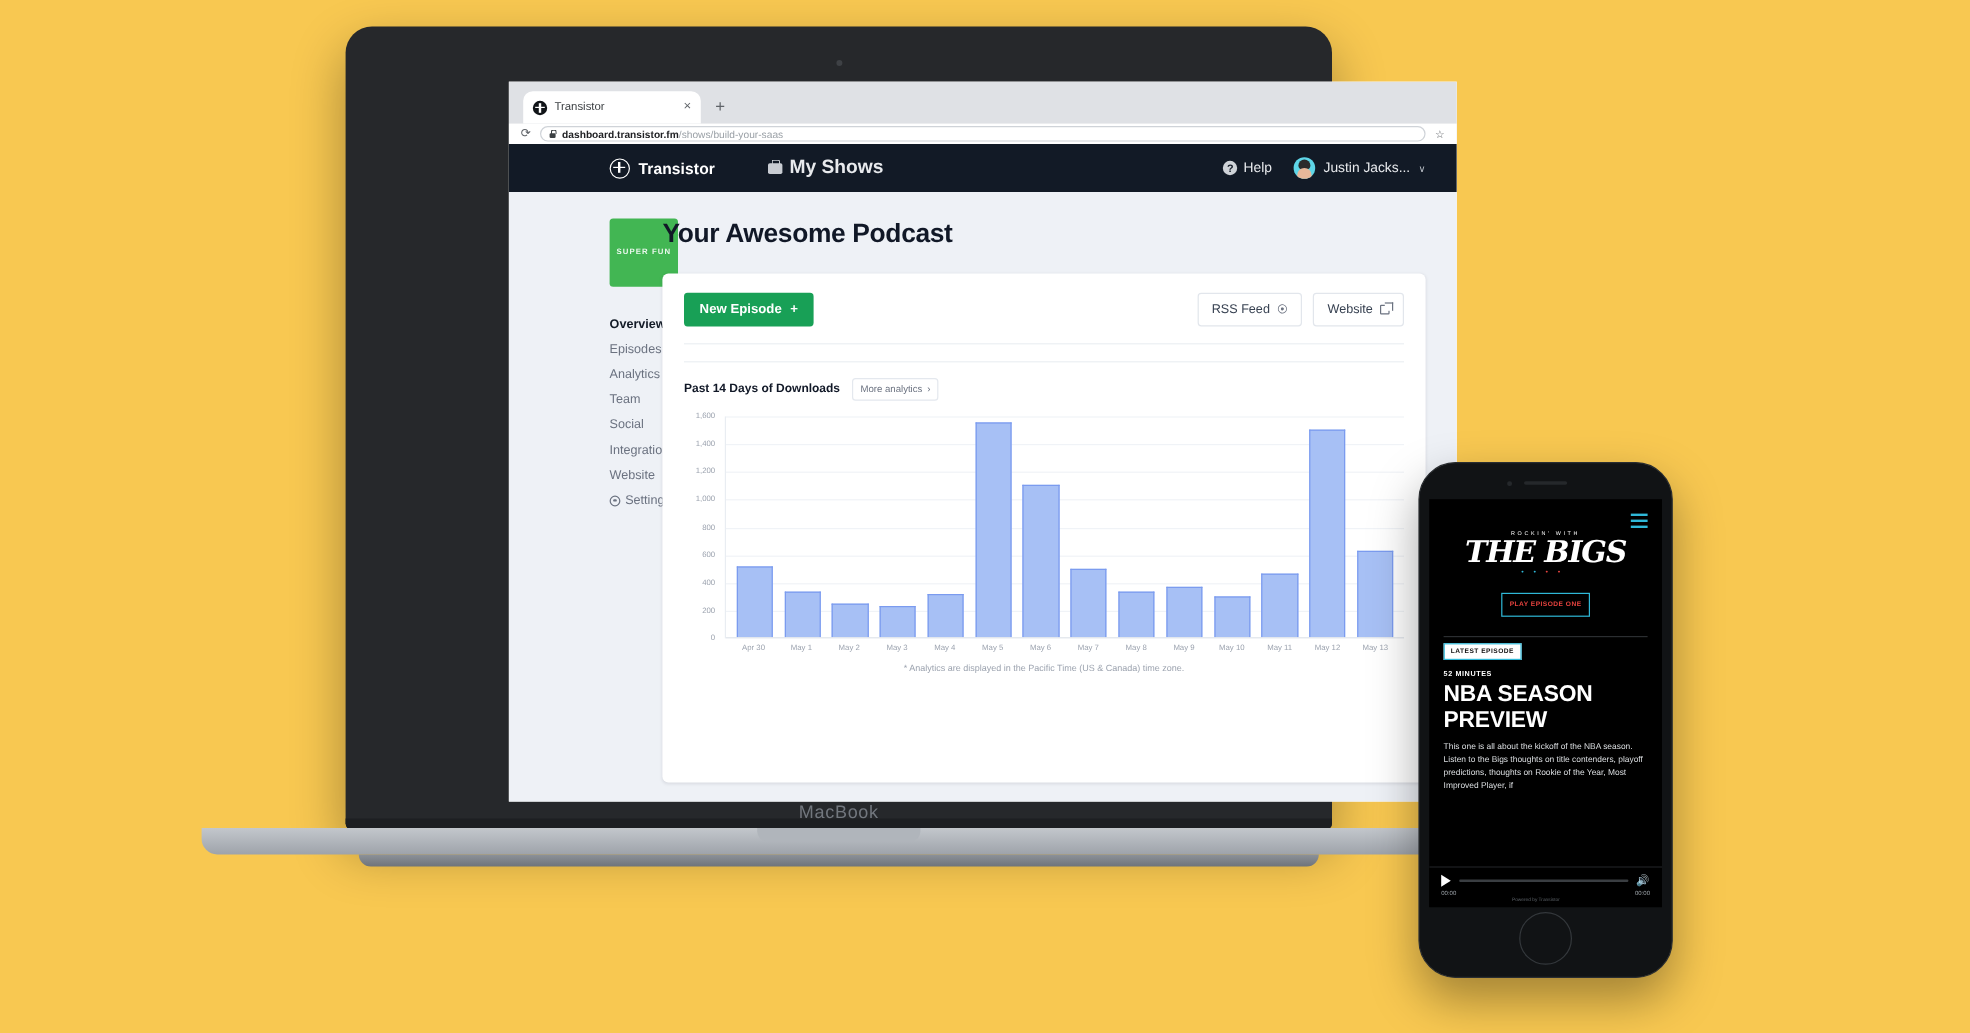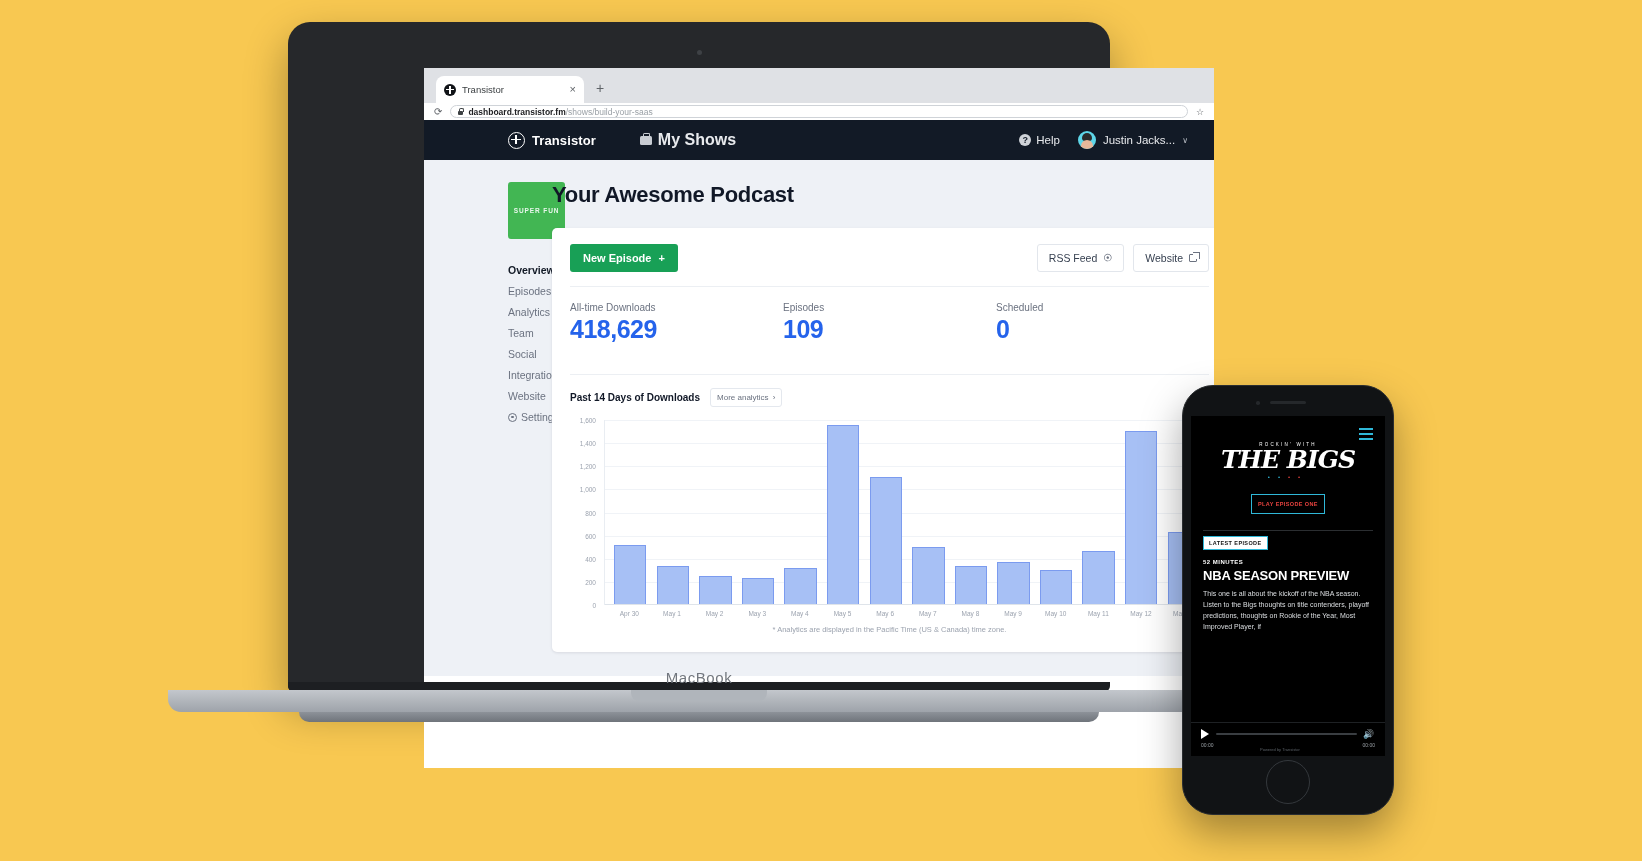--- a/index.html
+++ b/index.html
@@ -12,21 +12,21 @@
   }
 
   
   #macbook { position: absolute; left: 168px; top: 22px; width: 1062px; height: 712px; }
   .mb-body {
     position: absolute; left: 120px; top: 0; width: 822px; height: 670px;
     background: #26282b; border-radius: 22px 22px 6px 6px;
     box-shadow: 0 18px 44px rgba(0,0,0,.33);
   }
   .mb-screen {
-    position: absolute; left: 136px; top: 46px; width: 790px; height: 700px;
+    position: absolute; left: 136px; top: 46px; width: 790px; height: 600px;
     background: #fff; overflow: hidden;
   }
   .mb-cam { position: absolute; left: 50%; top: 28px; width: 5px; height: 5px;
     margin-left: -2.5px; border-radius: 50%; background: #3e4145; }
   .mb-base {
     position: absolute; left: 0; top: 668px; width: 1062px; height: 22px;
     background: linear-gradient(#c3c7cc, #9ea3aa);
     border-radius: 0 0 13px 13px;
   }
   .mb-base-lip {
@@ -293,21 +293,21 @@
     font-weight: 700; padding: 6px 0; letter-spacing: .4px;
   }
   .ph-rule { height: 1px; background: #2b2e31; margin: 16px 12px 0 12px; }
   .ph-badge {
     display: inline-block; background: #fff; color: #111; font-size: 5.5px;
     font-weight: 700; padding: 3px 5px; margin: -5px 0 0 12px;
     border: 1.2px solid #2fb8d8; letter-spacing: .4px;
   }
   .ph-dur { color: #fff; font-size: 6px; font-weight: 700; margin: 9px 0 0 12px; letter-spacing: .5px; }
   .ph-eptitle {
-    color: #fff; font-size: 13px; font-weight: 700; margin: 3px 12px 0 12px;
+    color: #fff; font-size: 19px; font-weight: 700; margin: 3px 12px 0 12px;
     letter-spacing: -.2px;
   }
   .ph-desc {
     color: #dcdfe2; font-size: 7px; line-height: 1.55; margin: 6px 12px 0 12px;
   }
   .ph-player {
     position: absolute; left: 0; right: 0; bottom: 0; height: 34px;
     background: #000; border-top: 1px solid #1e2124; padding: 6px 10px 0 10px;
   }
   .ph-ctrls { display: flex; align-items: center; gap: 7px; }
@@ -409,34 +409,20 @@
                 </button>
                 <button class="btn-ghost">
                   <span>Website</span>
                   <span class="ext-ic"></span>
                 </button>
               </div>
             </div>
 
             <div class="divider"></div>
 
-            <div class="stats">
-              <div class="stat">
-                <div class="stat-label">All-time Downloads</div>
-                <div class="stat-value">418,629</div>
-              </div>
-              <div class="stat">
-                <div class="stat-label">Episodes</div>
-                <div class="stat-value">109</div>
-              </div>
-              <div class="stat">
-                <div class="stat-label">Scheduled</div>
-                <div class="stat-value">0</div>
-              </div>
-            </div>
 
             <div class="divider" style="margin-bottom:13px;"></div>
 
             <div class="chart-head">
               <span class="chart-title">Past 14 Days of Downloads</span>
               <button class="btn-more">
                 <span>More analytics</span>
                 <span>›</span>
               </button>
             </div>

